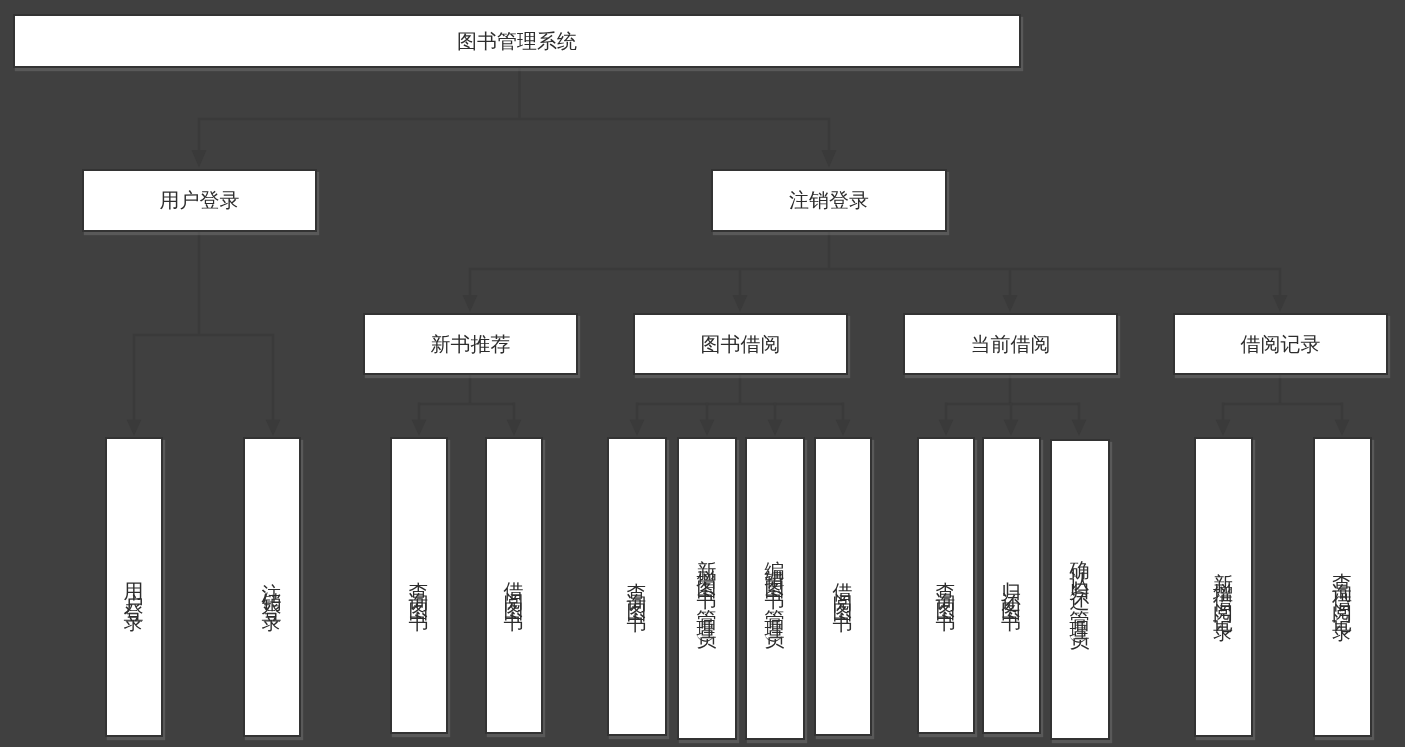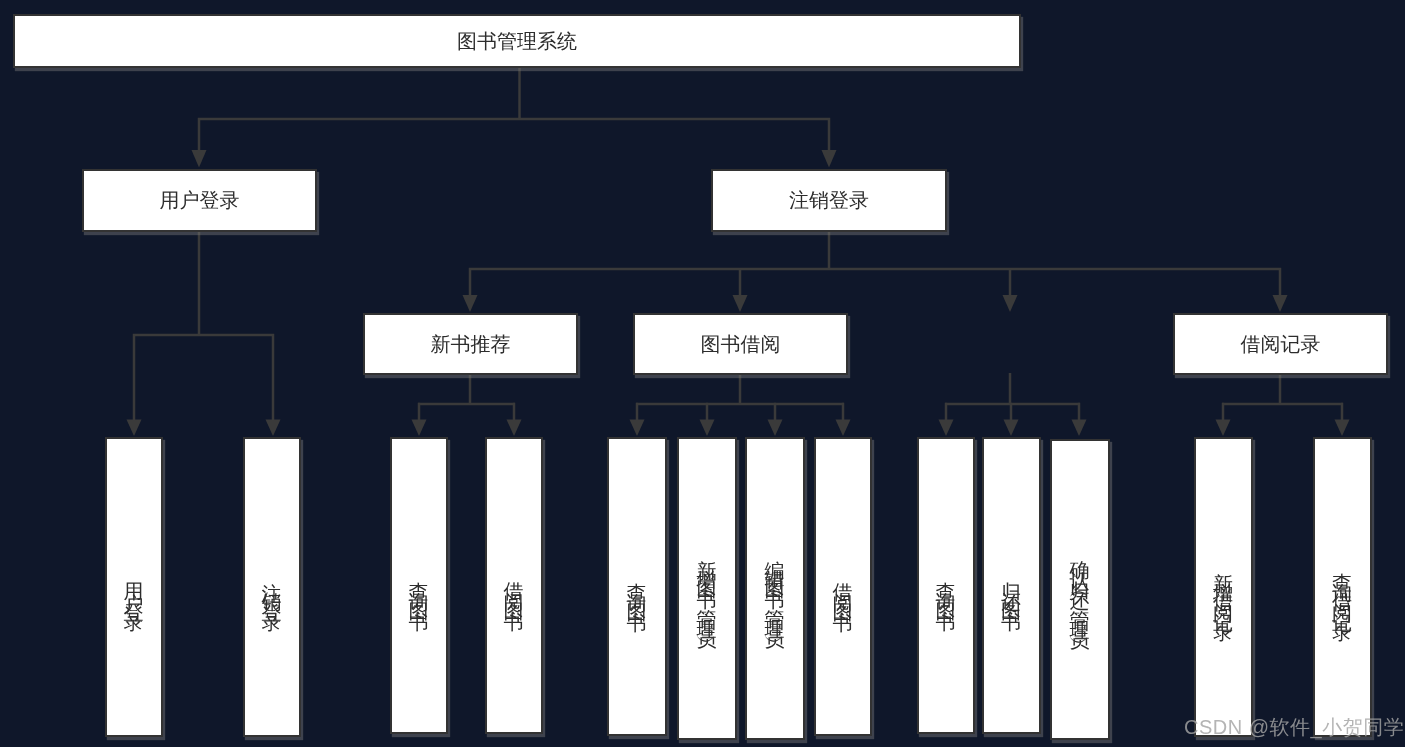--- a/index.html
+++ b/index.html
@@ -1,19 +1,19 @@
 <!DOCTYPE html>
 <html><head>
 <meta charset="utf-8">
 <style>
   html,body{margin:0;padding:0;background:#ffffff;}
   .stage{
     position:relative;
     width:1405px;height:747px;
-    background:#0f172a;
+    background:#404040;
     font-family:"Liberation Sans","DejaVu Sans",sans-serif;
     color:#2d2d2d;
     overflow:hidden;
   }
   .wires{position:absolute;left:0;top:0;z-index:1;}
   .node{
     position:absolute;
     box-sizing:border-box;
     background:#ffffff;
     border:2.5px solid #333333;
@@ -99,20 +99,23 @@
   <div class="node hbox" style="left:711px;top:169px;width:236px;height:63px">
     <span class="label">注销登录</span>
   </div>
 
   <div class="node hbox" style="left:633px;top:313px;width:215px;height:62px">
     <span class="label">图书借阅</span>
   </div>
   <div class="node hbox" style="left:363px;top:313px;width:215px;height:62px">
     <span class="label">新书推荐</span>
   </div>
+  <div class="node hbox" style="left:903px;top:313px;width:215px;height:62px">
+    <span class="label">当前借阅</span>
+  </div>
   <div class="node hbox" style="left:1173px;top:313px;width:215px;height:62px">
     <span class="label">借阅记录</span>
   </div>
 
   <div class="node vbox" style="left:105px;top:437px;width:58px;height:300px">
     <span class="label">用户登录</span>
   </div>
   <div class="node vbox" style="left:243px;top:437px;width:58px;height:300px">
     <span class="label">注销登录</span>
   </div>
@@ -147,15 +150,14 @@
     <span class="label">确认归还（管理员）</span>
   </div>
 
   <div class="node vbox" style="left:1194px;top:437px;width:59px;height:300px">
     <span class="label">新增借阅记录</span>
   </div>
   <div class="node vbox" style="left:1313px;top:437px;width:59px;height:300px">
     <span class="label">查询借阅记录</span>
   </div>
 
-  <div class="watermark">CSDN @软件_小贺同学</div>
 
 </div>
 
 </body></html>

